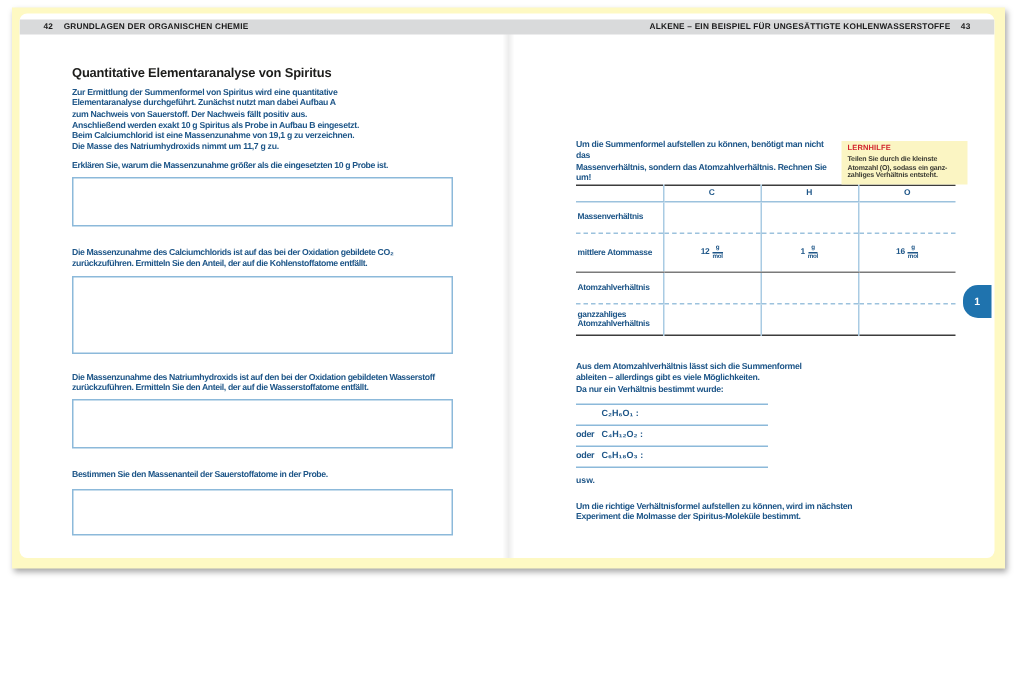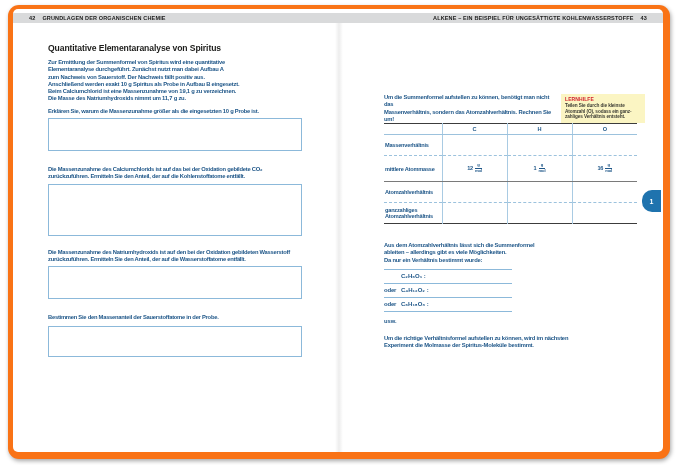--- a/index.html
+++ b/index.html
@@ -1,20 +1,20 @@
 <!DOCTYPE html>
 <html><head>
 <meta charset="utf-8">
 <style>
   * { box-sizing: border-box; margin: 0; padding: 0; }
   html, body { width: 677px; height: 465px; background: #ffffff; overflow: hidden;
     font-family: "Liberation Sans", sans-serif; }
 
-  .book-frame { position: absolute; left: 8px; top: 5px; width: 662px; height: 454px;
-    background: #f97316; border-radius: 11px; box-shadow: 1px 2px 4px rgba(0,0,0,.35); }
+  .book-frame { position: absolute; left: 8px; top: 5px; width: 662px; height: 374px;
+    background: #fef9c3; border-radius: 0; box-shadow: 1px 2px 4px rgba(0,0,0,.35); }
 
   .page { position: absolute; left: 5px; top: 4px; right: 7px; bottom: 7px;
     background: #ffffff; border-radius: 5px; overflow: hidden; }
 
   
   .header-band { position: absolute; left: 0; right: 0; top: 4px; height: 10px;
     background: #d9dadb; display: flex; justify-content: space-between; align-items: center;
     padding: 0 16px; font-size: 5.5px; font-weight: bold; color: #1a1a1a; letter-spacing: .15px; }
   .hb-group { display: flex; gap: 7px; align-items: center; white-space: nowrap; }
 

